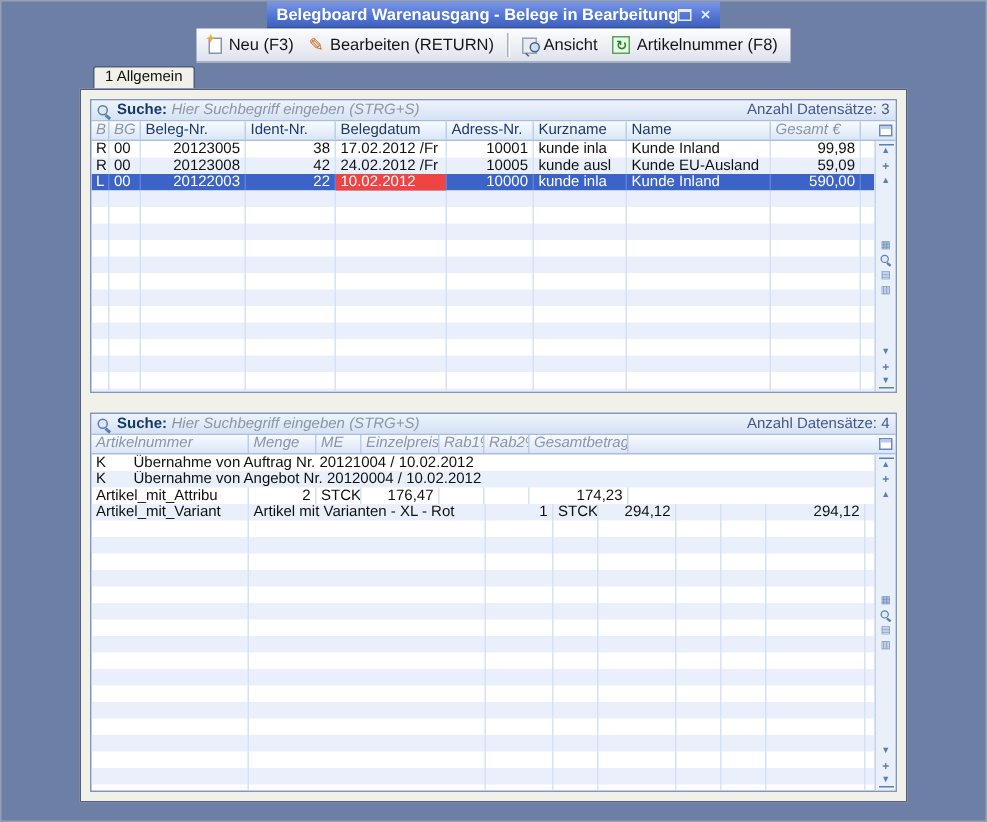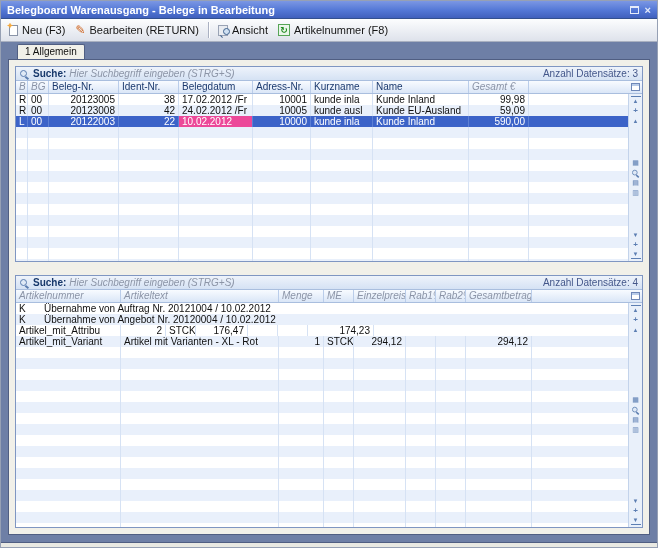--- a/index.html
+++ b/index.html
@@ -8,20 +8,21 @@
     font-family: "Liberation Sans", "DejaVu Sans", sans-serif;
     background:#e8e8e2;
     overflow:hidden;
   }
   .window {
     width:658px; height:548px;
     border:1px solid #96a0b4;
     display:flex; flex-direction:column;
     overflow:hidden;
     background:#6e7fa6;
+    align-items:center;
   }
   
   .titlebar {
     flex:0 0 18px;
     background:linear-gradient(180deg,#7b97e4 0%,#5377d6 55%,#4060bd 100%);
     border-bottom:1px solid #33508f;
     color:#fff; font-size:11px; font-weight:bold;
     display:flex; align-items:center; padding:0 6px;
   }
   .title { flex:1; white-space:nowrap; overflow:hidden; }
@@ -109,21 +110,21 @@
   .chooser { width:9px; height:8px; border:1px solid #6e87b8; background:#fff; position:relative; }
   .chooser::before { content:""; position:absolute; top:0; left:0; right:0; height:2px; background:#b9cce9; }
   
   .gbody { flex:1; display:flex; min-height:0; overflow:hidden; }
   .rows { flex:1; overflow:hidden; min-width:0; }
   .row { height:11px; display:flex; font-size:10px; line-height:11px; white-space:nowrap; color:#101010; }
   .row.alt { background:#e9f0fb; }
   .row.selected { background:#3c63c8; color:#fff; }
   .cell { flex:0 0 auto; padding:0 3px; border-right:1px solid #d6e2f4; overflow:hidden; }
   .row.selected .cell { border-right-color:#5d80d4; }
-  .cell.focused { background:#ec4899; }
+  .cell.focused { background:#ef4444; }
   .cell.filler { flex:1 1 auto; border-right:none; }
   .notekey { border-right:none !important; }
   .note-text { flex:1; padding:0 2px; overflow:hidden; }
   
   .strip {
     flex:0 0 14px; border-left:1px solid #c3d3eb; background:#e9f0fa;
     display:flex; flex-direction:column; align-items:center; padding:2px 0;
   }
   .strip-group { display:flex; flex-direction:column; align-items:center; gap:1px; }
   .strip-group.mid { margin:auto 0; }
@@ -419,21 +420,20 @@
       <div class="grid-gap"></div>
       <div class="grid" id="items-grid">
           <div class="search-row">
             <span class="mag"></span>
             <span class="search-label">Suche:</span>
             <span class="search-placeholder">Hier Suchbegriff eingeben (STRG+S)</span>
             <span class="record-count">Anzahl Datensätze: 4</span>
           </div>
           <div class="header-row">
             <span class="hcell muted" style="width: 105px;">Artikelnummer</span>
-            <span class="hcell muted" style="width: 158px;">Artikeltext</span>
             <span class="hcell muted" style="width: 45px;">Menge</span>
             <span class="hcell muted" style="width: 30px;">ME</span>
             <span class="hcell muted" style="width: 52px;">Einzelpreis</span>
             <span class="hcell muted" style="width: 30px;">Rab1%</span>
             <span class="hcell muted" style="width: 30px;">Rab2%</span>
             <span class="hcell muted" style="width: 66px;">Gesamtbetrag</span>
             <span class="hcell filler"></span>
             <span class="hchooser">
               <span class="chooser"></span>
             </span>

